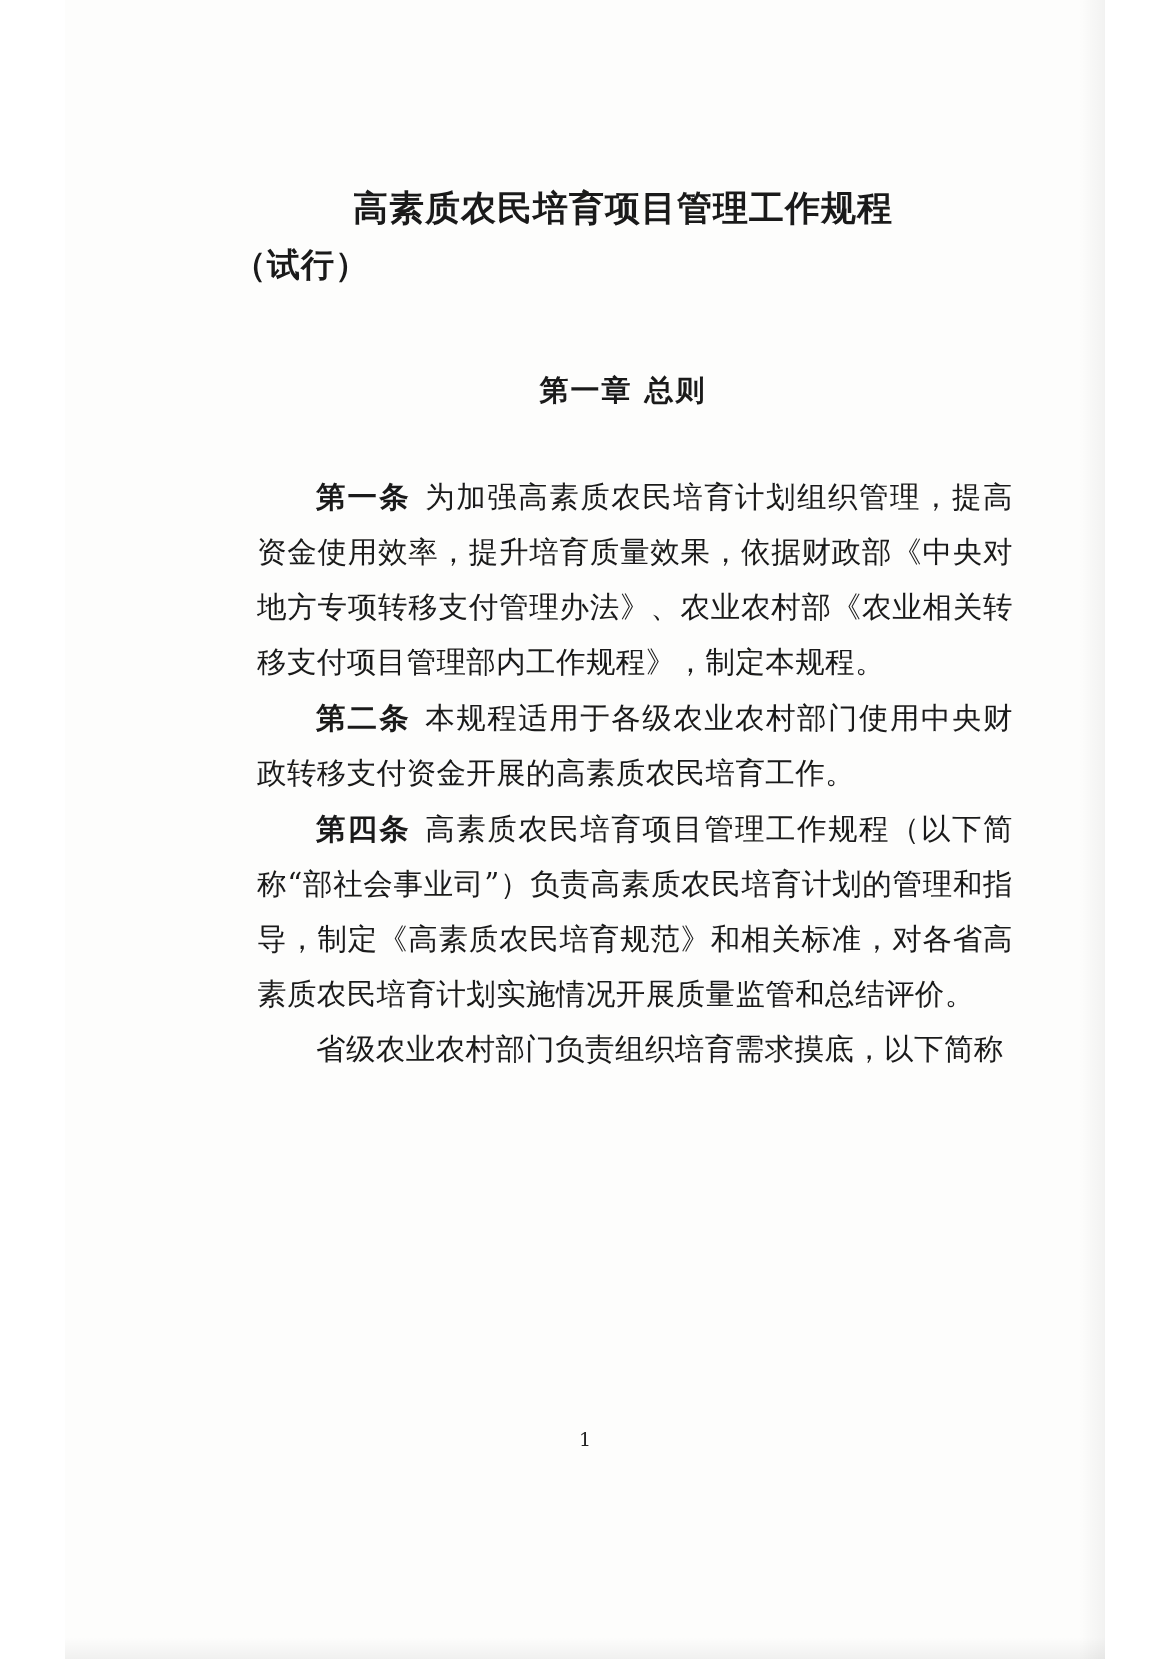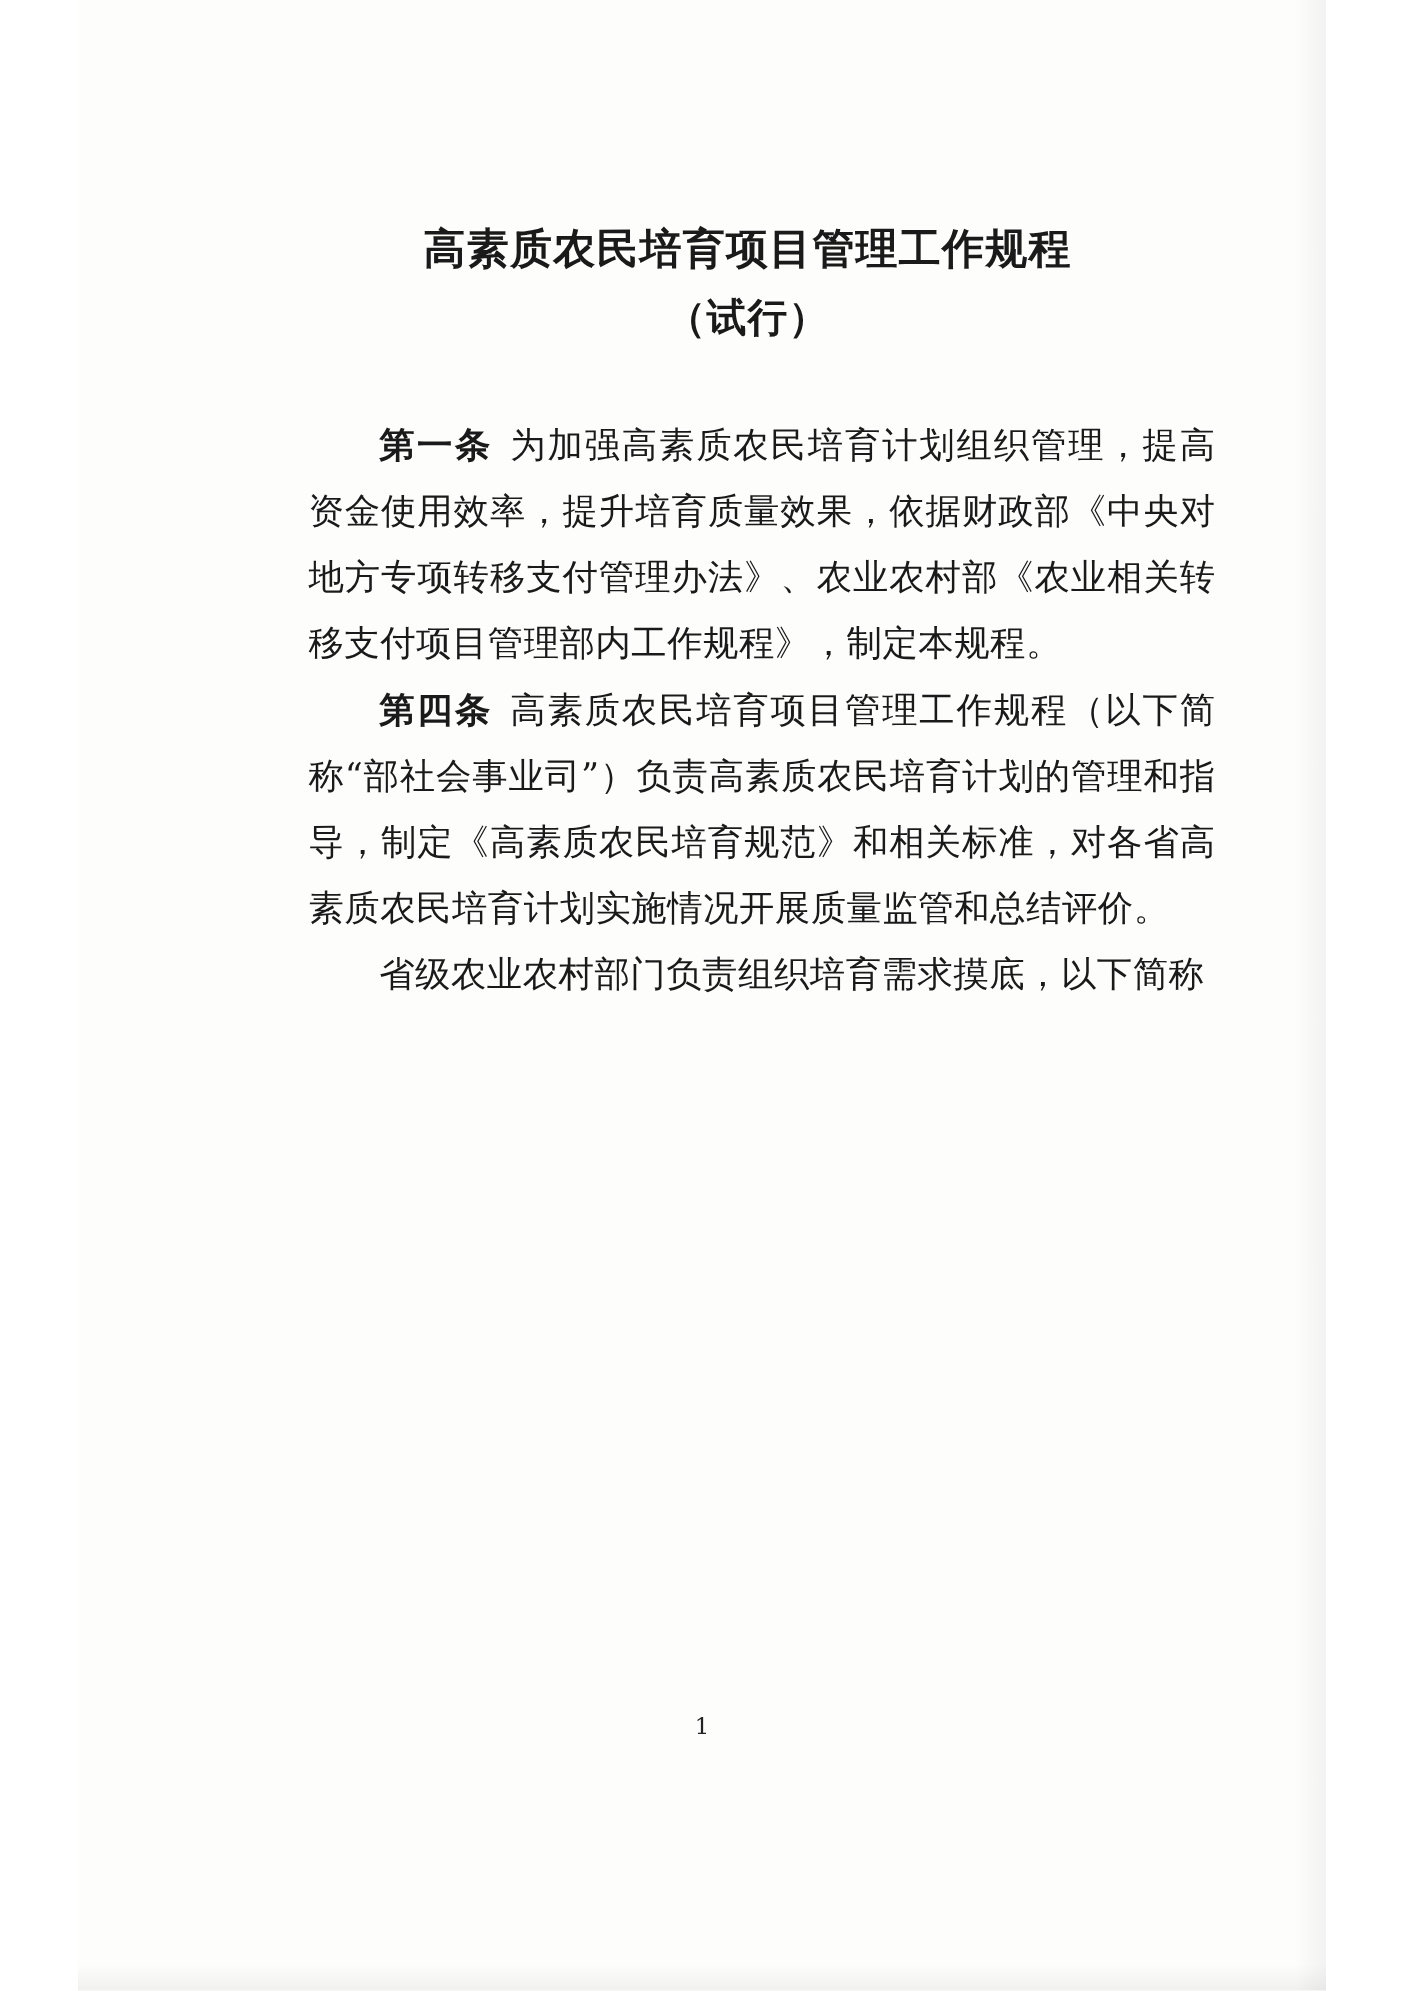--- a/index.html
+++ b/index.html
@@ -52,21 +52,20 @@
 
   .doc-title {
     text-align: center;
     font-weight: bold;
     font-size: 35px;
     line-height: 1.25;
     letter-spacing: 1px;
     margin: 0;
   }
   .doc-subtitle {
-    text-align: center;
     font-weight: bold;
     font-size: 33px;
     line-height: 1.25;
     letter-spacing: 1px;
     margin: 14px 0 0 0;
   }
 
   .chapter-heading {
     text-align: center;
     font-weight: bold;
@@ -113,27 +112,31 @@
 </head>
 <body>
 
 <div class="page">
 
   <div class="content">
 
     <h1 class="doc-title">高素质农民培育项目管理工作规程</h1>
     <h2 class="doc-subtitle">（试行）</h2>
 
+    <h3 class="chapter-heading">第一章 总则</h3>
 
     <div class="body-block">
 
       <p class="para">
         <span class="art-label">第一条</span><span class="art-gap"></span><span>为加强高素质农民培育计划组织管理，提高资金使用效率，提升培育质量效果，依据财政部《中央对地方专项转移支付管理办法》、农业农村部《农业相关转移支付项目管理部内工作规程》，制定本规程。</span>
       </p>
 
+      <p class="para">
+        <span class="art-label">第二条</span><span class="art-gap"></span><span>本规程适用于各级农业农村部门使用中央财政转移支付资金开展的高素质农民培育工作。</span>
+      </p>
 
 
       <p class="para">
         <span class="art-label">第四条</span><span class="art-gap"></span><span>高素质农民培育项目管理工作规程（以下简称“部社会事业司”）负责高素质农民培育计划的管理和指导，制定《高素质农民培育规范》和相关标准，对各省高素质农民培育计划实施情况开展质量监管和总结评价。</span>
       </p>
 
       <p class="para">省级农业农村部门负责组织培育需求摸底，以下简称</p>
 
     </div>
 

